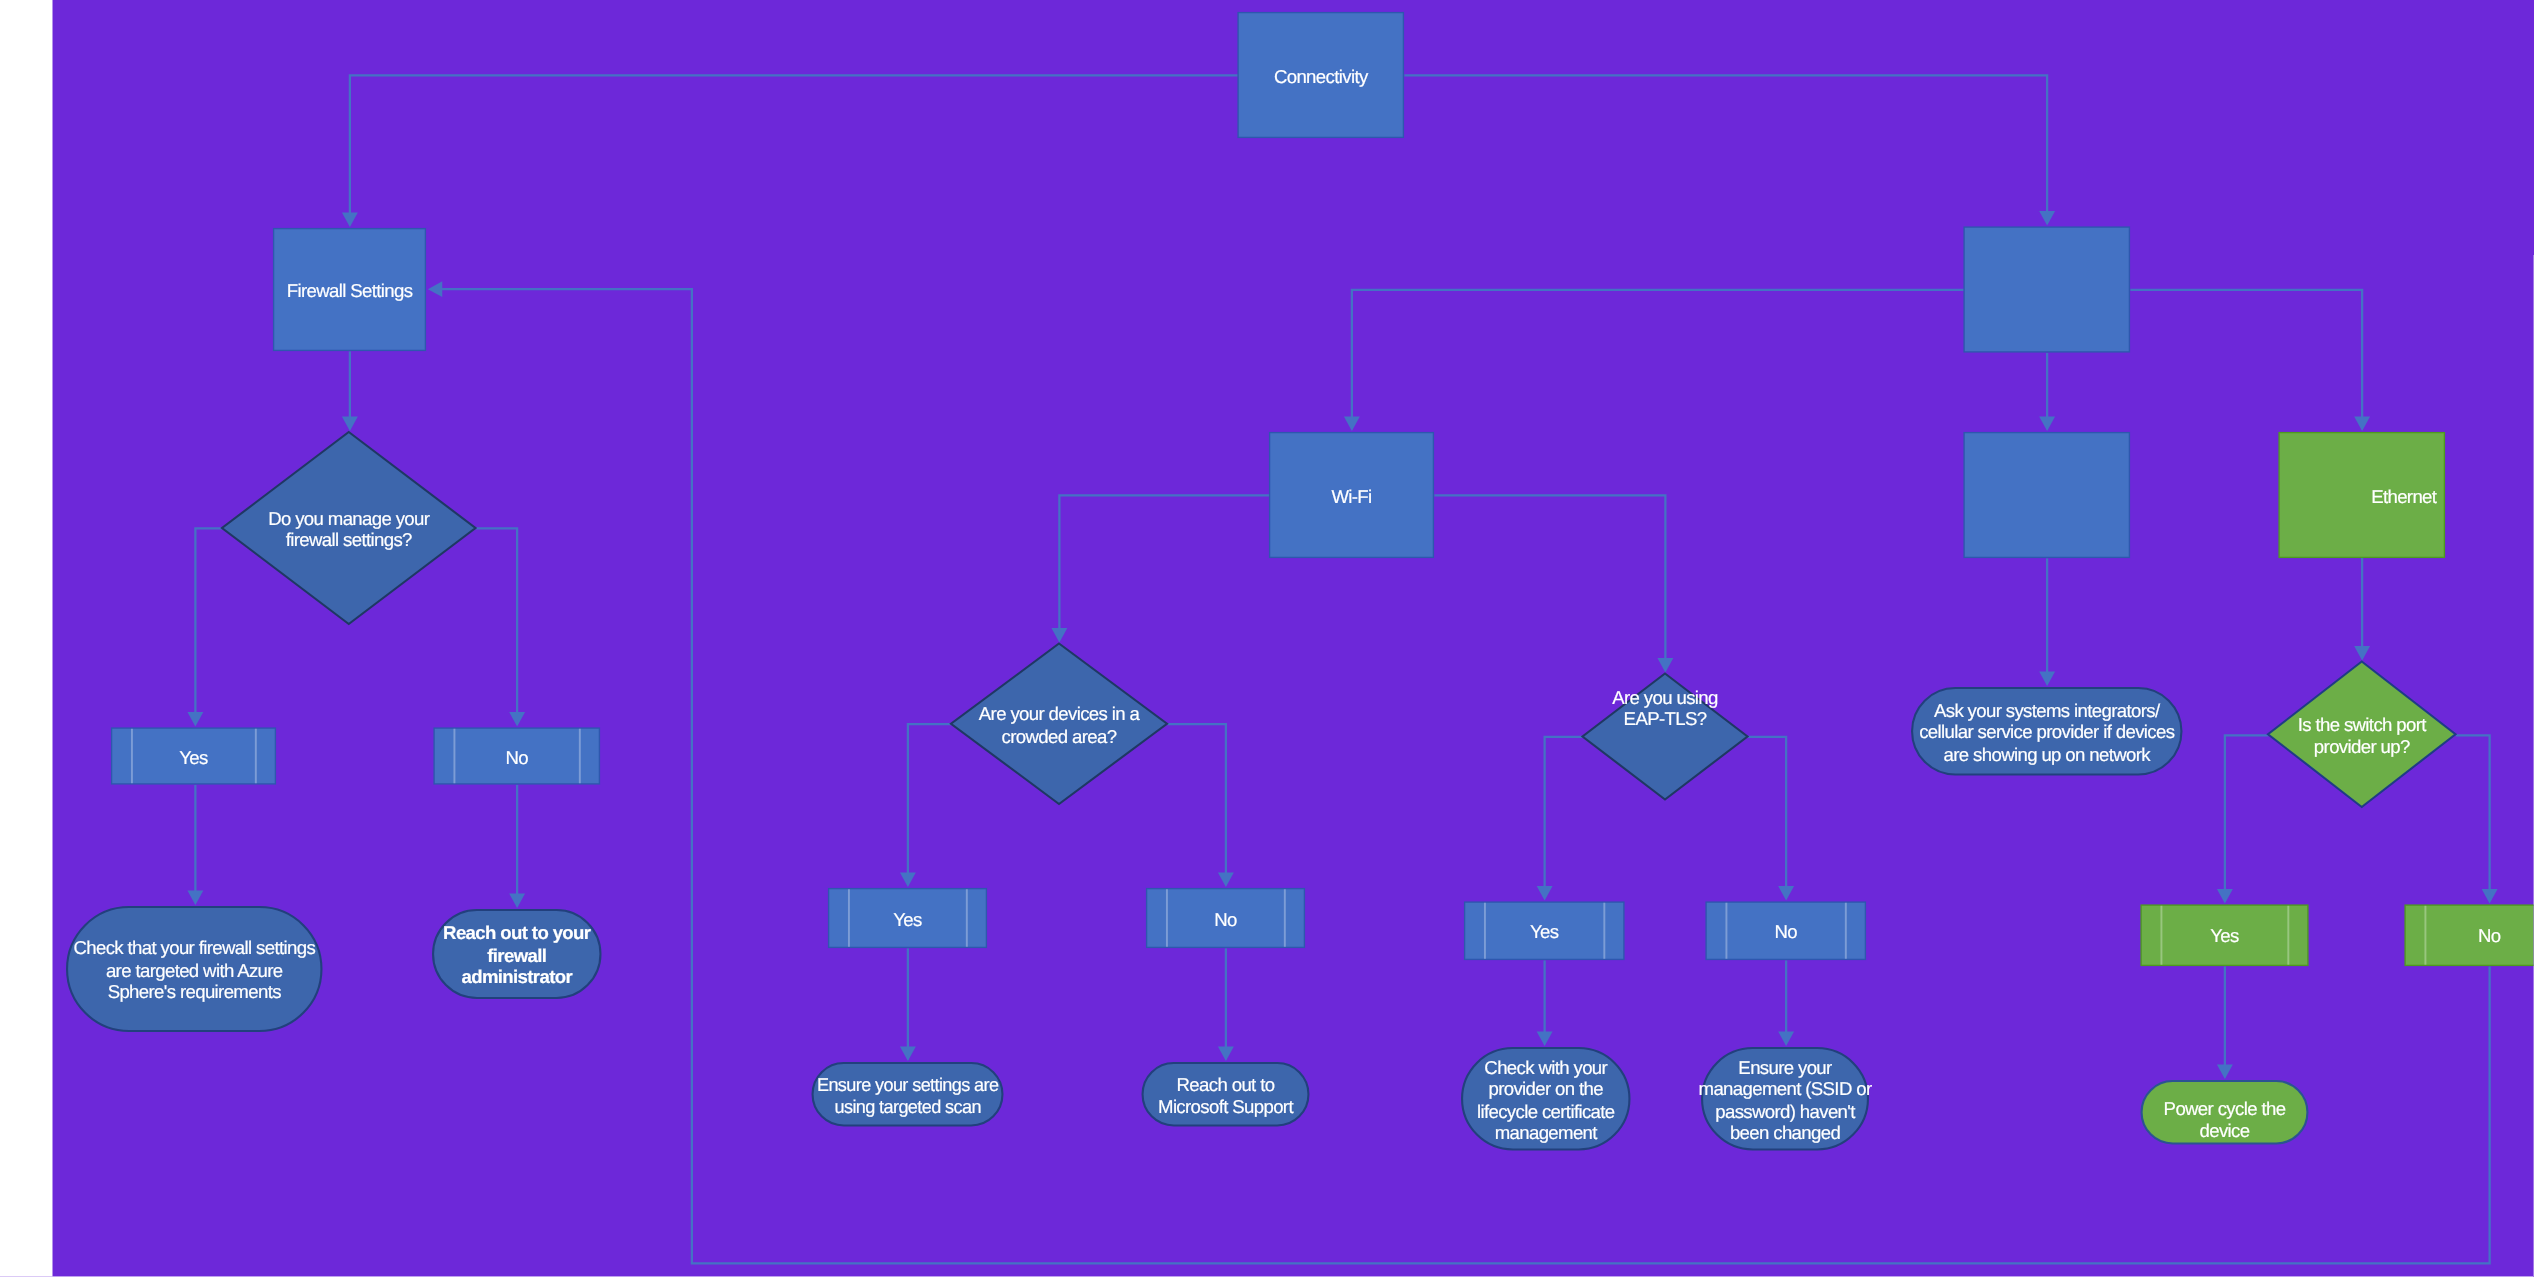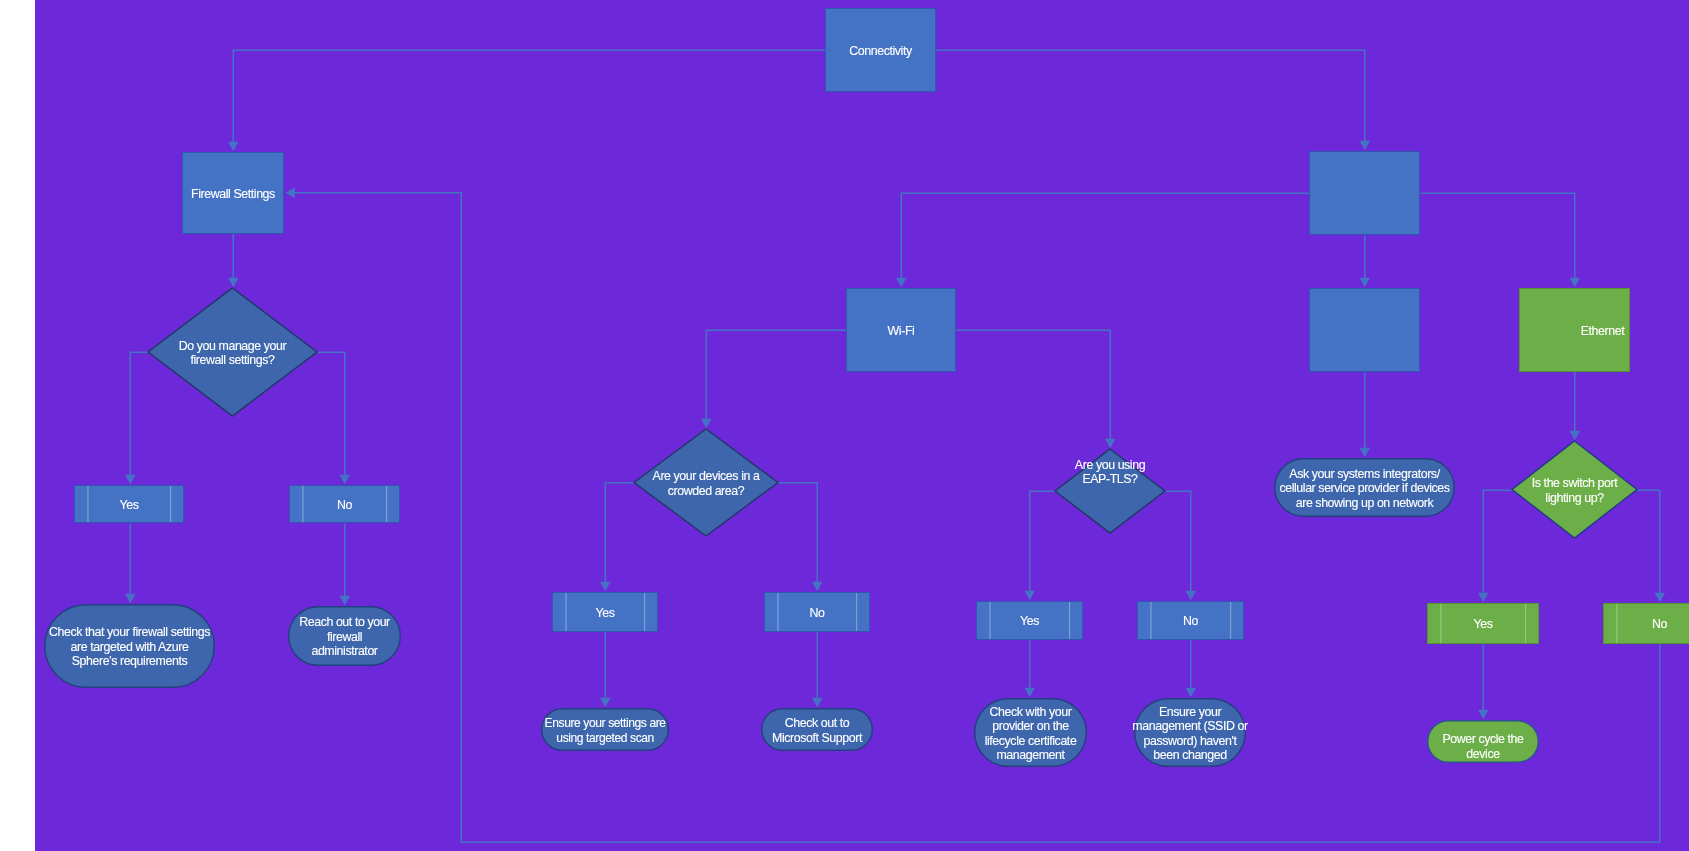--- a/index.html
+++ b/index.html
@@ -263,21 +263,21 @@
   </div>
   <div class="node-label" style="left: 1020px; top: 429px; width: 110px; height: 84px; justify-content: center;">
     <div class="lines">
       <span class="line">Are you using</span>
       <span class="line">EAP-TLS?</span>
     </div>
   </div>
   <div class="node-label" style="left: 1477px; top: 441px; width: 125px; height: 97px;">
     <div class="lines">
       <span class="line">Is the switch port</span>
-      <span class="line">lighting up?</span>
+      <span class="line">provider up?</span>
     </div>
   </div>
   <div class="node-label" style="left: 39px; top: 485px; width: 110px; height: 38px;">
     <div class="lines">
       <span class="line">Yes</span>
     </div>
   </div>
   <div class="node-label" style="left: 254px; top: 485px; width: 111px; height: 38px;">
     <div class="lines">
       <span class="line">No</span>
@@ -313,36 +313,36 @@
       <span class="line">No</span>
     </div>
   </div>
   <div class="node-label" style="left: 9px; top: 604px; width: 171px; height: 84px;">
     <div class="lines">
       <span class="line">Check that your firewall settings</span>
       <span class="line">are targeted with Azure</span>
       <span class="line">Sphere's requirements</span>
     </div>
   </div>
-  <div class="node-label" style="left: 253px; top: 606px; width: 113px; height: 60px;">
+  <div class="node-label" style="left: 253px; top: 606px; width: 113px; height: 60px; font-weight: bold;">
     <div class="lines">
       <span class="line">Reach out to your</span>
       <span class="line">firewall</span>
       <span class="line">administrator</span>
     </div>
   </div>
   <div class="node-label" style="left: 506px; top: 708px; width: 128px; height: 43px;">
     <div class="lines" style="transform: translateY(1px) scaleX(0.974);">
       <span class="line">Ensure your settings are</span>
       <span class="line">using targeted scan</span>
     </div>
   </div>
   <div class="node-label" style="left: 726px; top: 708px; width: 112px; height: 43px;">
     <div class="lines">
-      <span class="line">Check out to</span>
+      <span class="line">Reach out to</span>
       <span class="line">Microsoft Support</span>
     </div>
   </div>
   <div class="node-label" style="left: 939px; top: 698px; width: 113px; height: 69px;">
     <div class="lines">
       <span class="line">Check with your</span>
       <span class="line">provider on the</span>
       <span class="line">lifecycle certificate</span>
       <span class="line">management</span>
     </div>

